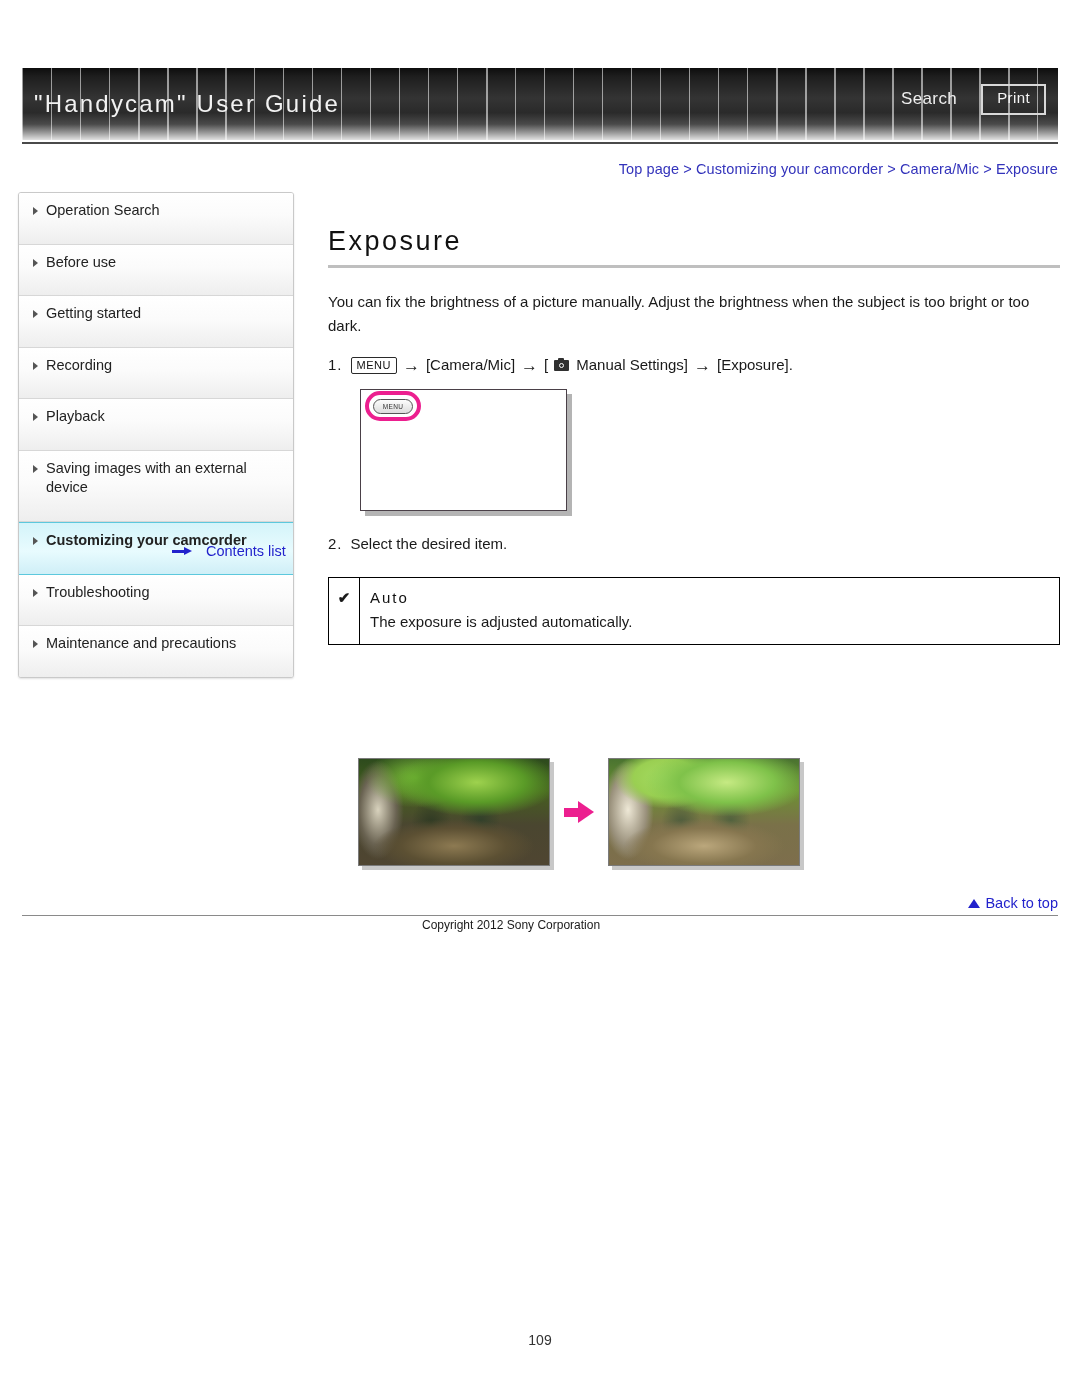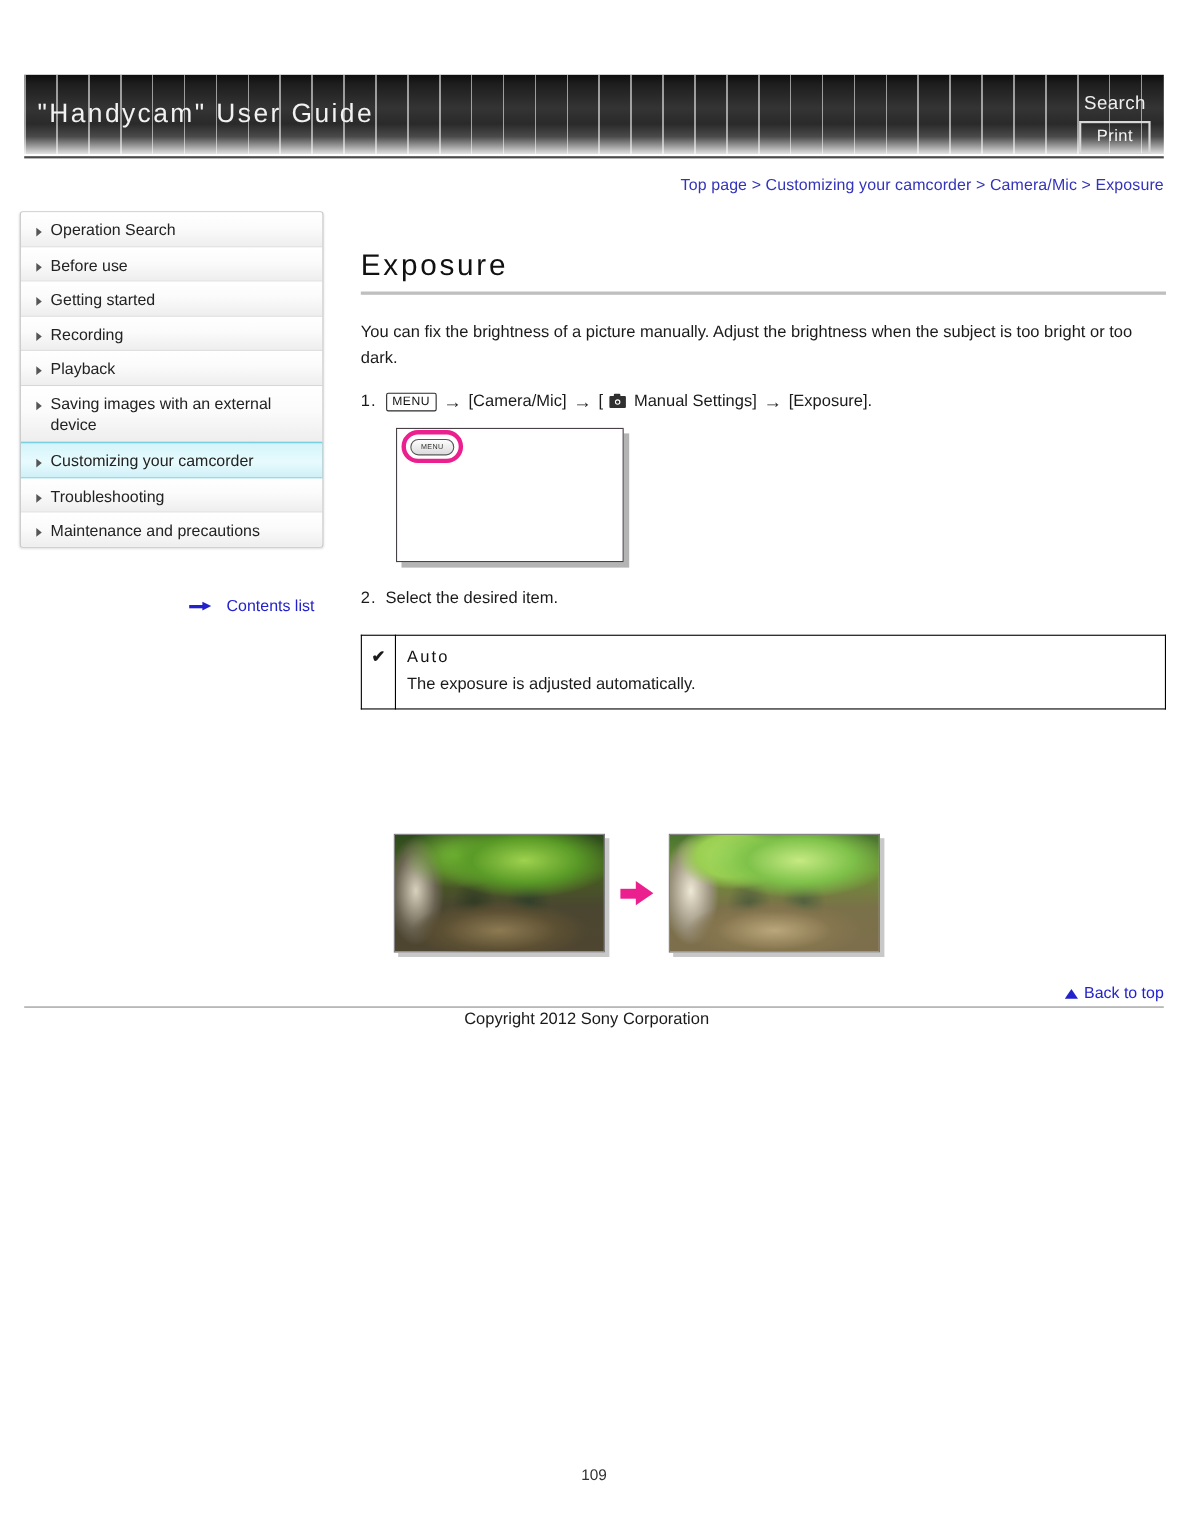--- a/index.html
+++ b/index.html
@@ -52,22 +52,21 @@
     letter-spacing: 2.2px;
     font-family: "Liberation Sans", sans-serif;
     white-space: nowrap;
   }
   .header-actions {
     position: absolute;
     right: 12px;
     top: 16px;
     display: flex;
     align-items: center;
-    gap: 6px;
-    flex-direction: column;
+    gap: 24px;
   }
   .header-search {
     color: #efefef;
     font-size: 17px;
     letter-spacing: 0.4px;
   }
   .header-print {
     color: #f5f5f5;
     font-size: 15px;
     letter-spacing: 0.4px;
@@ -105,34 +104,35 @@
     border-radius: 3px;
     background: #ffffff;
     box-shadow: 0 1px 2px rgba(0,0,0,0.12);
     overflow: hidden;
   }
   .nav-item {
     position: relative;
     display: flex;
     align-items: flex-start;
     gap: 8px;
-    padding: 8px 10px 3px 14px;
+    padding: 8px 10px 23px 14px;
     font-size: 14.5px;
     color: #222;
     border-bottom: 1px solid #d7d7d7;
     background: linear-gradient(to bottom, #ffffff 0%, #fbfbfb 45%, #eeeeee 100%);
     line-height: 1.35;
   }
   .nav-item:last-child { border-bottom: none; }
   .nav-item.active {
     background: linear-gradient(to bottom, #d4f4fa 0%, #e8fbfe 55%, #cfeff7 100%);
     border: 1px solid #5cc8dd;
     border-left: 1px solid #5cc8dd;
     border-right: 1px solid #5cc8dd;
     margin: 0 -1px;
+    font-weight: bold;
   }
   .nav-arrow {
     flex: none;
     width: 0; height: 0;
     border-left: 5px solid #555;
     border-top: 4px solid transparent;
     border-bottom: 4px solid transparent;
     margin-top: 6px;
   }
   .nav-label { flex: 1; }
@@ -423,21 +423,21 @@
     left: 22px;
     top: 915px;
     width: 1036px;
     height: 1px;
     background: #8a8a8a;
   }
   .copyright {
     position: absolute;
     left: 422px;
     top: 918px;
-    font-size: 15px;
+    font-size: 12px;
     color: #1a1a1a;
   }
   .page-number {
     position: absolute;
     left: 0;
     right: 0;
     top: 1332px;
     text-align: center;
     font-size: 14px;
     color: #333;

